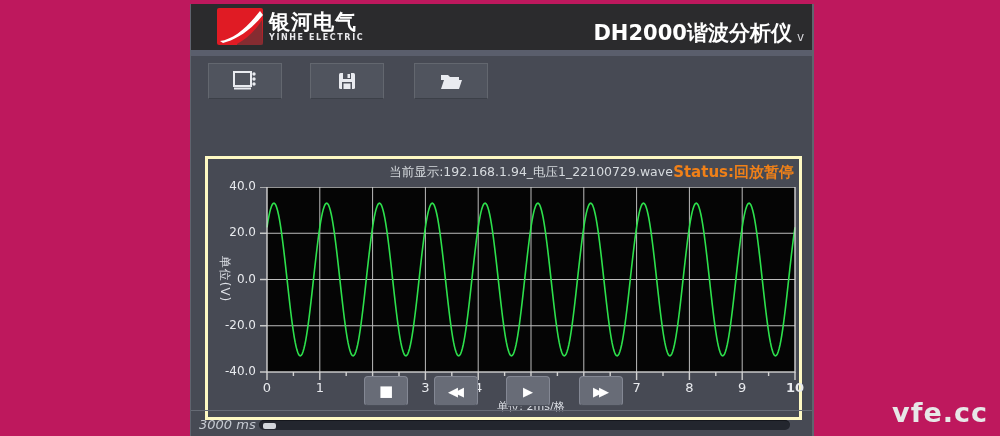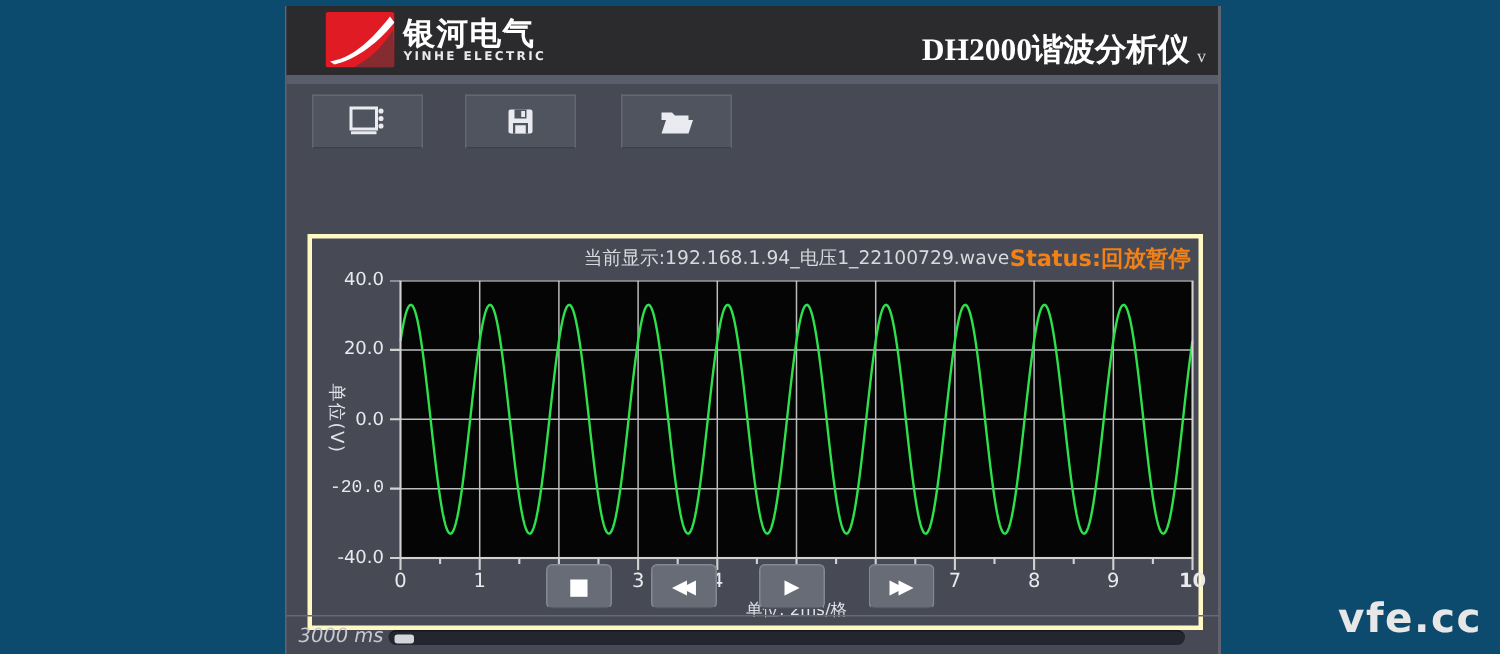--- a/index.html
+++ b/index.html
@@ -1,28 +1,28 @@
 <!DOCTYPE html>
 <html><head>
 <meta charset="utf-8">
 <style>
   * { margin:0; padding:0; box-sizing:border-box; }
   body { background:#ffffff; font-family:"DejaVu Sans", sans-serif; }
-  .stage { position:relative; width:1000px; height:436px; background:#0c4a6e; overflow:hidden; }
+  .stage { position:relative; width:1000px; height:436px; background:#be185d; overflow:hidden; }
 
   .window { position:absolute; left:190px; top:4px; width:624px; height:432px;
             background:#474a54; border-left:1px solid #60646e; border-right:2px solid #60646e; }
 
   
   .titlebar { position:absolute; left:0; top:0; width:100%; height:46px; background:#2b2b2d; }
   .logo { position:absolute; left:26px; top:4px; display:flex; align-items:center; gap:6px; }
   .logo-mark { width:46px; height:37px; display:block; }
   .brand-cn { color:#ffffff; font-size:21px; font-weight:bold; letter-spacing:1px; line-height:22px; }
   .brand-en { color:#e9e9ec; font-size:8px; letter-spacing:1.6px; font-weight:bold; }
-  .app-title { position:absolute; right:8px; top:0; height:58px; display:flex; align-items:center; gap:5px;font-family:Liberation Serif, serif; }
+  .app-title { position:absolute; right:8px; top:0; height:58px; display:flex; align-items:center; gap:5px; }
   .app-title .main { color:#ffffff; font-size:21px; font-weight:bold; }
   .app-title .suffix { color:#d8d8dc; font-size:12px; margin-top:8px; }
   .titlebar-strip { position:absolute; left:0; top:46px; width:100%; height:6px; background:#5a5e6c; }
 
   
   .tool-btn { position:absolute; top:59px; width:74px; height:36px; background:#50545e;
               border:1px solid #63676f; border-bottom-color:#3c4048; display:flex;
               align-items:center; justify-content:center; }
 
   
@@ -113,21 +113,21 @@
     </div>
 
     <div class="chart-panel">
       <div class="chart-file">当前显示:192.168.1.94_电压1_22100729.wave</div>
       <div class="chart-status">Status:回放暂停</div>
       <div class="y-axis-title">单位(V)</div>
       <div class="y-labels" id="yLabels">
           <span style="top: 20px;">40.0</span>
           <span style="top: 66.25px;">20.0</span>
           <span style="top: 112.5px;">0.0</span>
-          <span style="top: 158.75px; font-family: Liberation Mono, monospace;">-20.0</span>
+          <span style="top: 158.75px;">-20.0</span>
           <span style="top: 205px;">-40.0</span>
         </div>
       <svg id="plot-svg" width="544" height="198">
           <rect x="8" y="0" width="528" height="185" fill="#050505"></rect>
           <line x1="60.800000000000004" y1="0" x2="60.800000000000004" y2="185" stroke="#bcbcbc" stroke-width="1"></line>
           <line x1="113.60000000000001" y1="0" x2="113.60000000000001" y2="185" stroke="#bcbcbc" stroke-width="1"></line>
           <line x1="166.4" y1="0" x2="166.4" y2="185" stroke="#bcbcbc" stroke-width="1"></line>
           <line x1="219.20000000000002" y1="0" x2="219.20000000000002" y2="185" stroke="#bcbcbc" stroke-width="1"></line>
           <line x1="272" y1="0" x2="272" y2="185" stroke="#bcbcbc" stroke-width="1"></line>
           <line x1="324.8" y1="0" x2="324.8" y2="185" stroke="#bcbcbc" stroke-width="1"></line>

